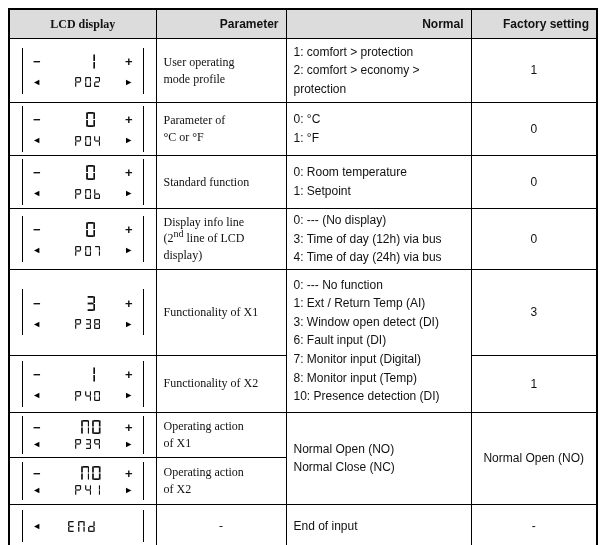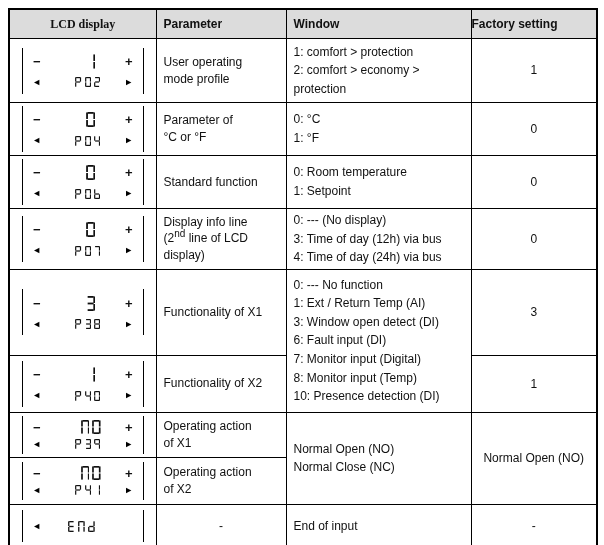--- a/index.html
+++ b/index.html
@@ -11,27 +11,27 @@
     border-collapse:collapse;table-layout:fixed;
     margin:8px 8px 0 8px;width:588px;
     border:2px solid #000;border-bottom:5px solid #000;
   }
   td,th{
     border:1.5px solid #000;
     font-size:12px;vertical-align:middle;
     padding:2px 7px;
   }
   thead th{
-    background:#dcdcdc;font-weight:bold;text-align:left;
+    background:#dcdcdc;font-weight:bold;text-align:right;
     height:22px;padding:3px 7px;
   }
   th.c-lcd{text-align:center;font-family:Liberation Serif, serif;}
   th.c-factory{padding-left:0;}
   td.lcd-cell{padding:2px;}
-  td.param-cell{line-height:1.4;}
+  td.param-cell{line-height:1.4;font-family:Liberation Serif, serif;}
   td.param-cell .pl{white-space:pre-line;}
   td.range-cell{line-height:1.55;}
   td.range-cell .rl{white-space:pre-line;}
   td.factory-cell{text-align:center;white-space:pre-line;line-height:1.35;}
   .center{text-align:center;}
   sup.sup{vertical-align:super;font-size:10px;line-height:0;}
 
   
   .lcd{
     width:122px;margin:0 auto;box-sizing:border-box;
@@ -68,21 +68,21 @@
   <colgroup>
     <col style="width:147px">
       <col style="width:130px">
       <col style="width:185px">
       <col style="width:126px">
   </colgroup>
   <thead>
     <tr class="r-head">
       <th class="c-lcd">LCD display</th>
       <th>Parameter</th>
-      <th>Window</th>
+      <th>Normal</th>
       <th class="c-factory">Factory setting</th>
     </tr>
   </thead>
   <tbody>
 
     <tr class="r-p02">
       <td class="lcd-cell">
         <div class="lcd">
           <div class="lcd-row">
             <span class="sign">−</span>

